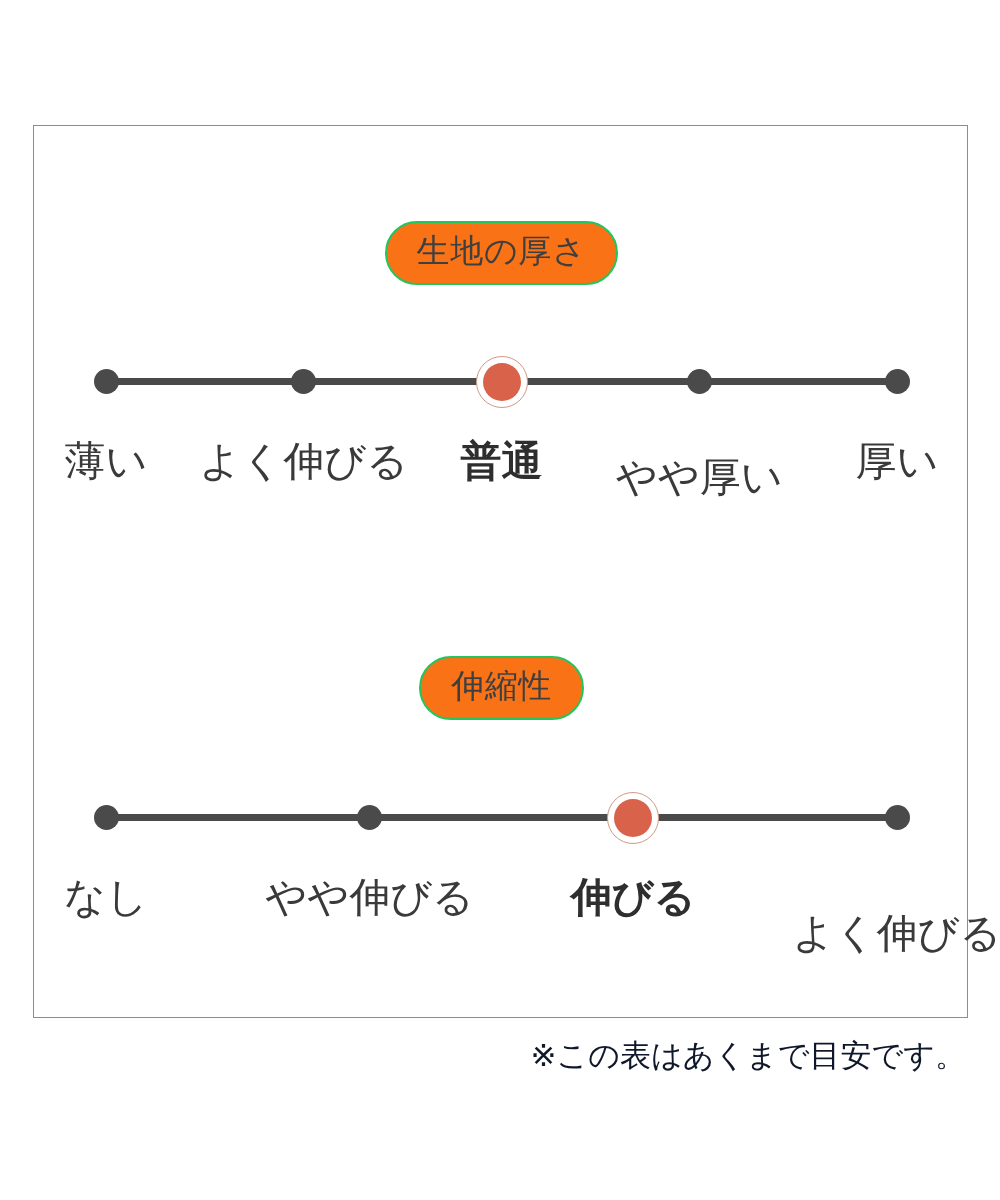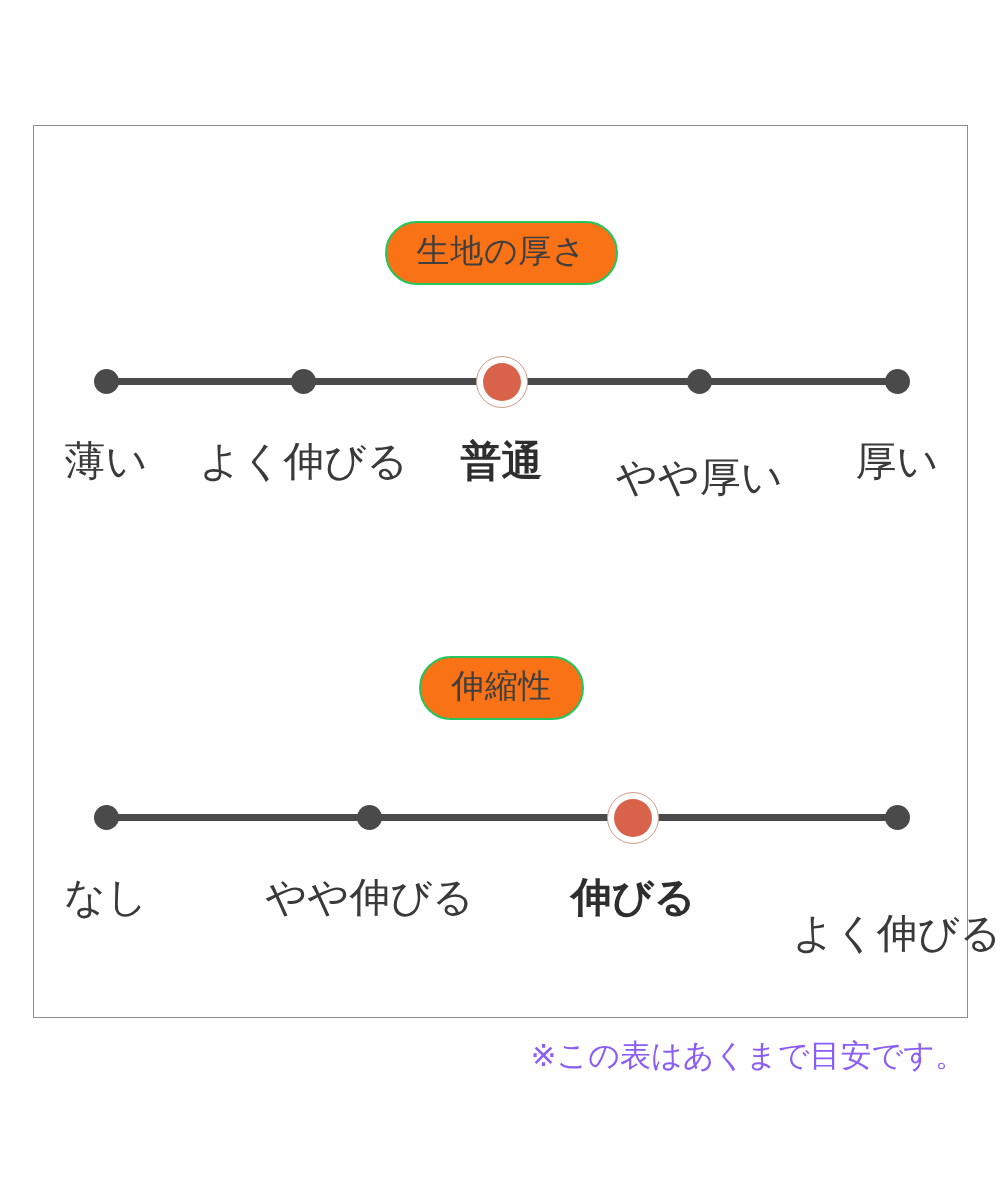--- a/index.html
+++ b/index.html
@@ -134,21 +134,21 @@
 
   
   .footnote {
     position: absolute;
     left: 33px;
     top: 1036px;
     width: 935px;
     text-align: right;
     font-size: 31px;
     line-height: 1.3;
-    color: #8b5cf6;
+    color: #0f172a;
     padding-right: 2px;
     box-sizing: border-box;
   }
 </style>
 </head>
 <body>
 
 <div class="page">
 
   <div class="panel">

